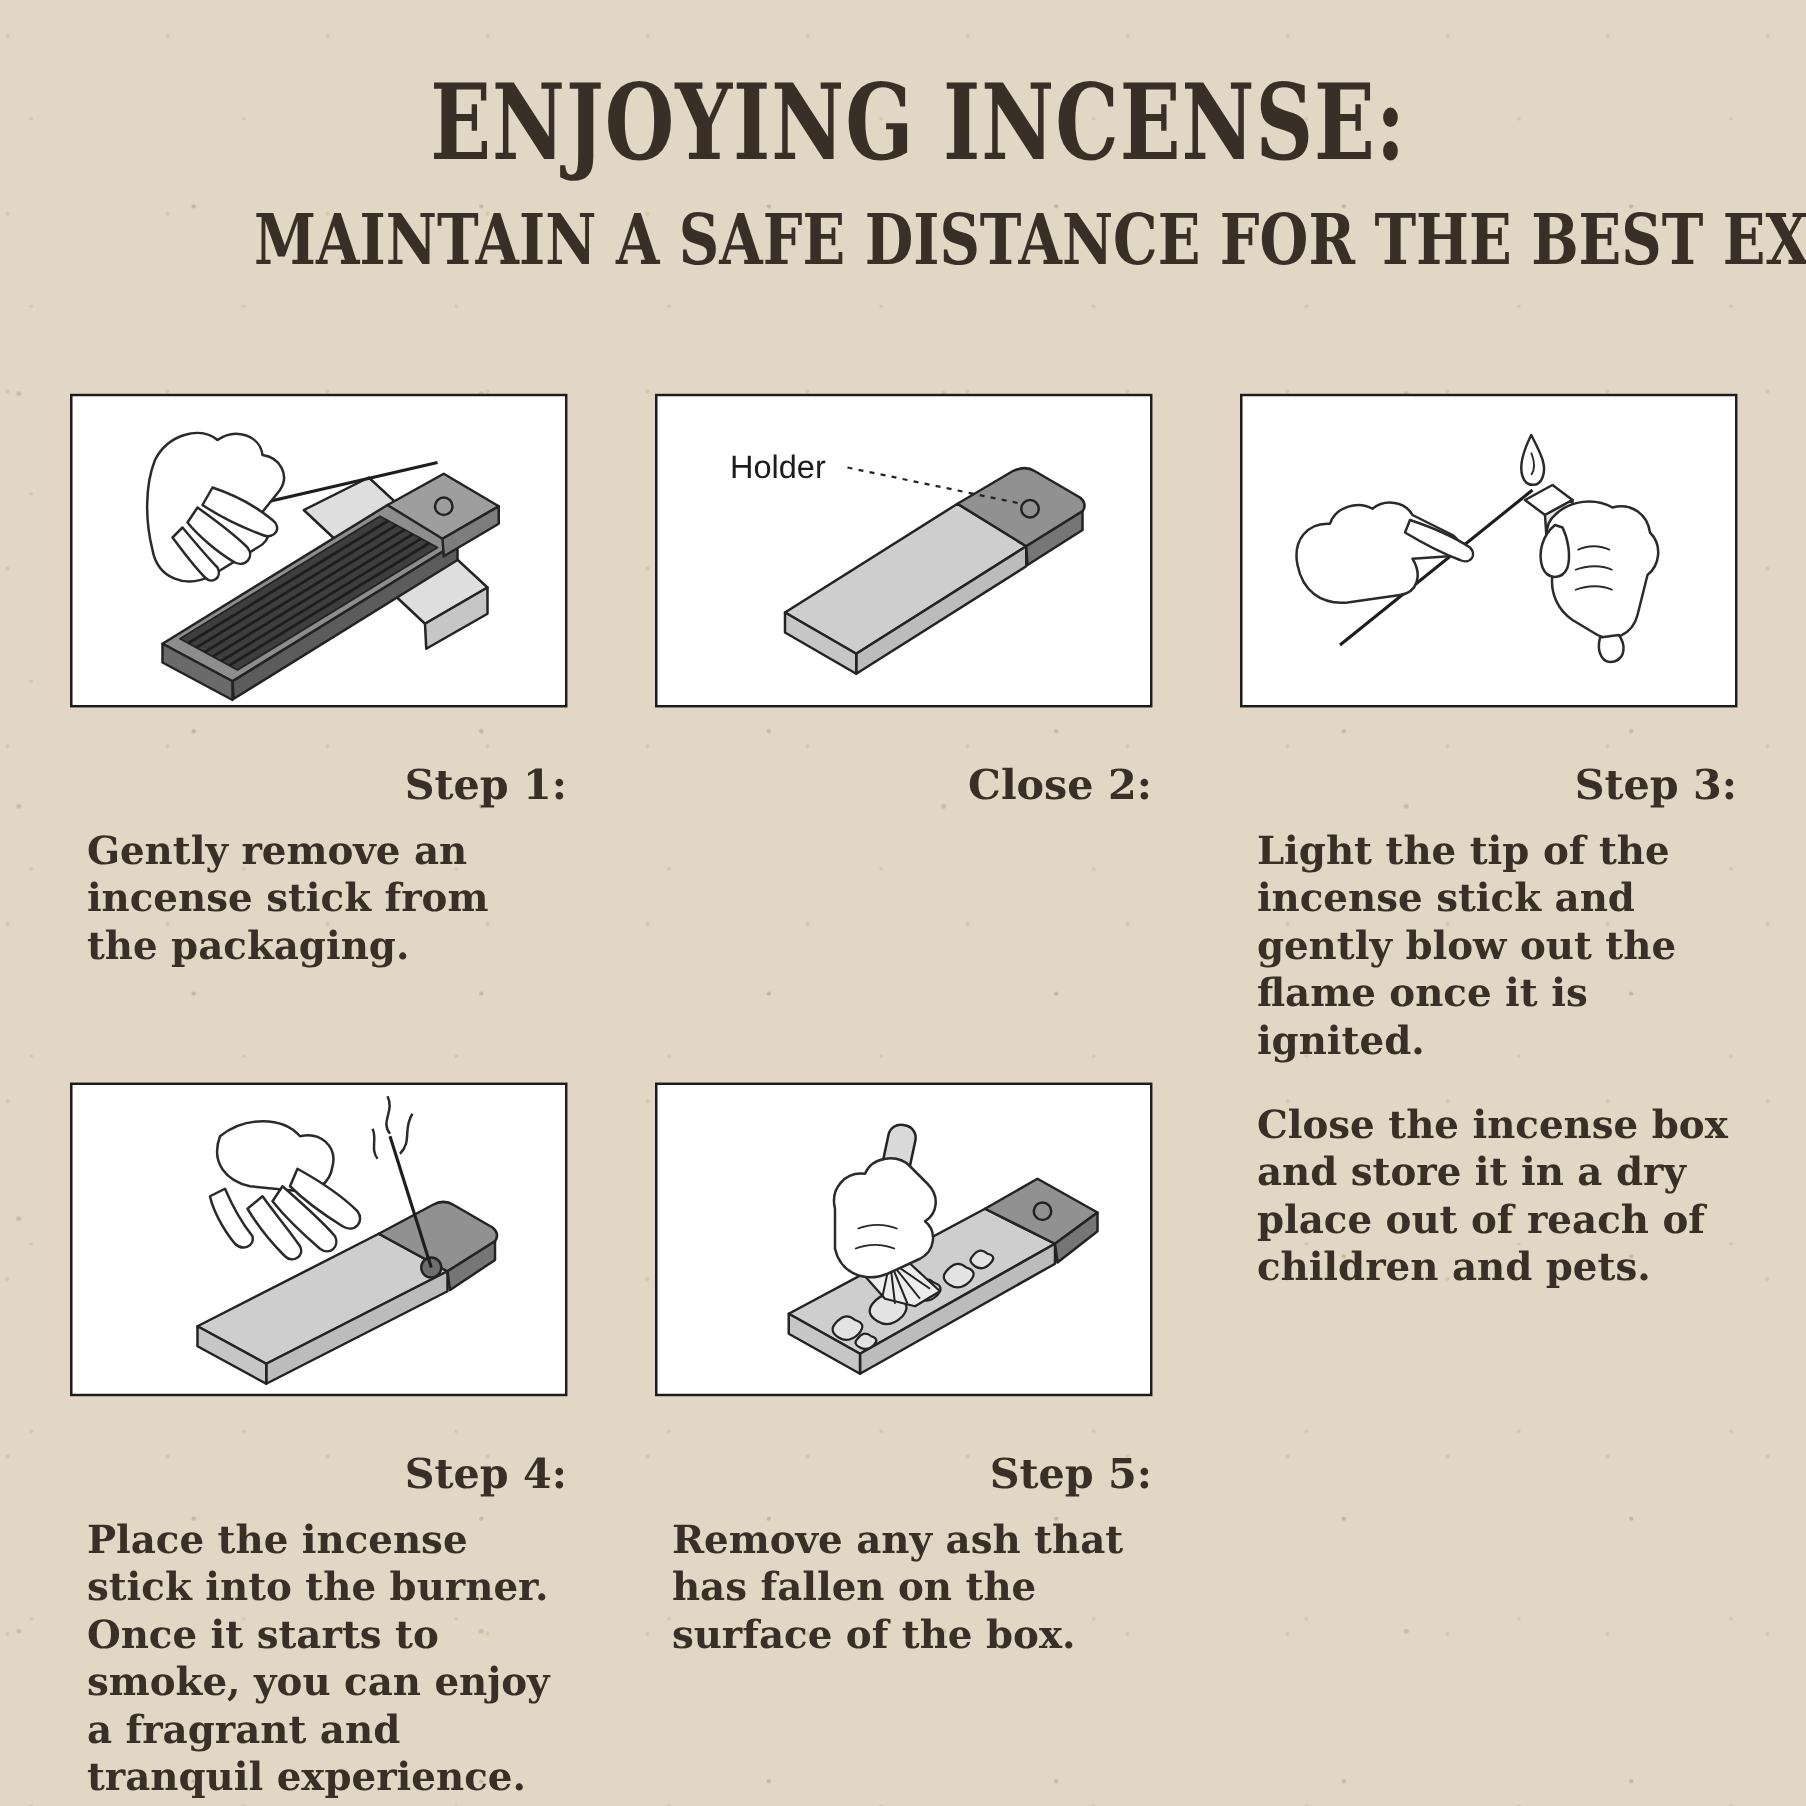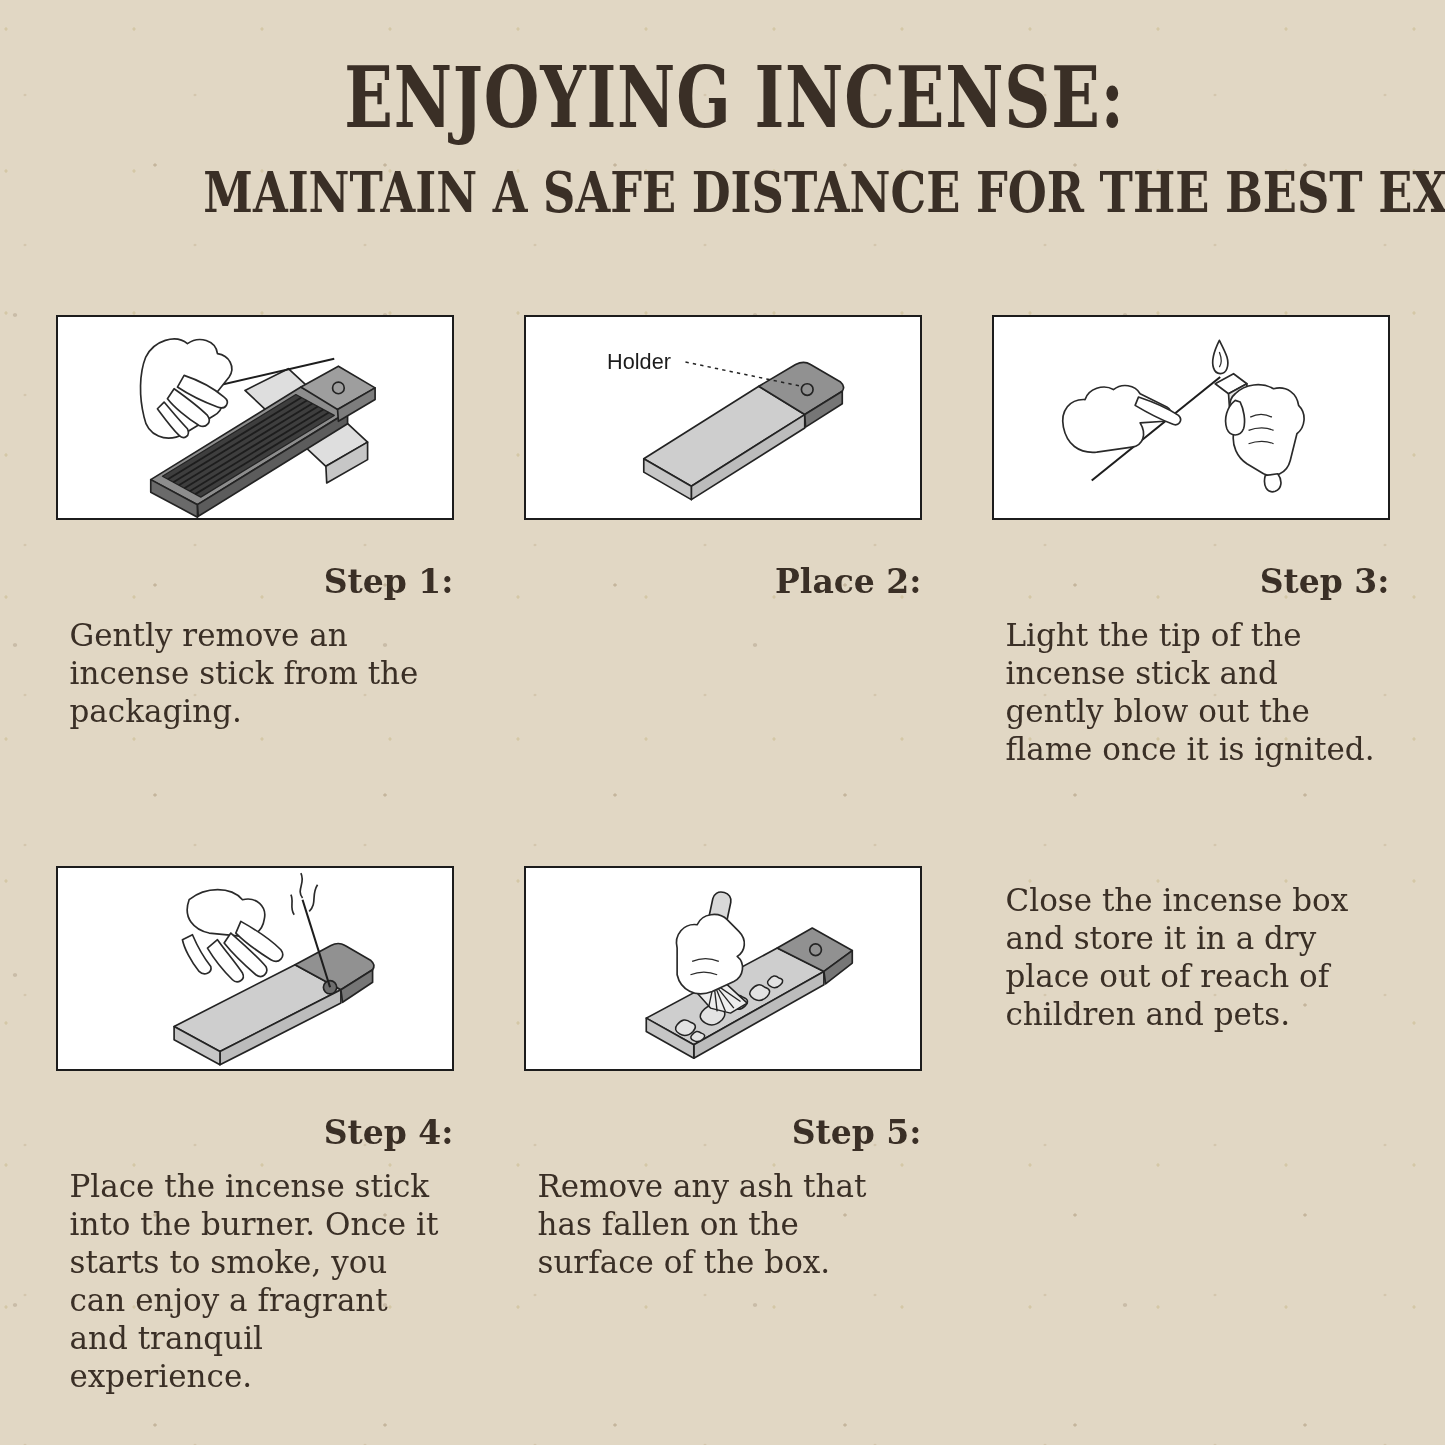--- a/index.html
+++ b/index.html
@@ -21,24 +21,24 @@
   }
   .header { position: absolute; top: 0; left: 12px; width: 100%; text-align: center; }
   .title { margin-top: 48px; font-size: 84px; font-weight: 700; white-space: nowrap; }
   .title > span { display: inline-block; transform: scaleX(.76); transform-origin: 50% 50%; letter-spacing: 1px; }
   .subtitle { margin-top: 12px; font-size: 56px; font-weight: 700; white-space: nowrap; }
   .subtitle > span { display: inline-block; transform: scaleX(.80); transform-origin: 50% 50%; }
   .row { position: absolute; left: 0; width: 100%; display: flex; justify-content: center; gap: 70px; }
   .row-1 { top: 315px; }
   .row-2 { top: 866px; }
   .cell { width: 398px; }
-  .panel { width: 398px; height: 205px; background: #ffffff; border: 2px solid #1c1c1c; }
+  .panel { width: 398px; height: 251px; background: #ffffff; border: 2px solid #1c1c1c; }
   .panel svg { display: block; width: 100%; height: 100%; }
   .step-label { margin-top: 42px; text-align: right; font-size: 33px; font-weight: 700; }
-  .step-text  { margin-top: 15px; font-size: 31px; line-height: 38px; font-weight: 400; padding: 0 4px 0 14px; }
+  .step-text  { margin-top: 15px; font-size: 31px; line-height: 38px; font-weight: 700; padding: 0 4px 0 14px; }
 </style>
 </head>
 <body>
 
 <div class="page">
 
   <div class="header">
     <div class="title"><span>ENJOYING INCENSE:</span></div>
     <div class="subtitle"><span>MAINTAIN A SAFE DISTANCE FOR THE BEST EXPERIENCE.</span></div>
   </div>
@@ -92,21 +92,21 @@
             <polygon points="159,203 295,117 295,133 159,219" fill="#bcbcbc"></polygon>
             <polygon points="102,170 159,203 159,219 102,186" fill="#c6c6c6"></polygon>
             <path d="M240,83 L284,57 Q294,52 302,57 L338,78 Q344,83 340,89 L295,117 Z" fill="#919191"></path>
             <polygon points="295,117 340,89 340,104 296,132" fill="#767676"></polygon>
             <circle cx="298" cy="87" r="7" fill="none"></circle>
           </g>
           <line x1="152" y1="54" x2="291" y2="83" stroke="#232323" stroke-width="1.8" stroke-dasharray="4,5"></line>
           <text x="58" y="62" font-family="Liberation Sans, sans-serif" font-size="26" fill="#1c1c1c">Holder</text>
         </svg>
       </div>
-      <div class="step-label">Place 2:</div>
+      <div class="step-label">Close 2:</div>
     </div>
 
     <div class="cell">
       <div class="panel">
         <svg viewBox="0 0 394 241">
           <line x1="78" y1="196" x2="232" y2="72" stroke="#1d1d1d" stroke-width="2.5"></line>
           <g fill="#ffffff" stroke="#2a2a2a" stroke-width="2" stroke-linejoin="round">
             <path d="M231,28 C238,42 244,52 240,62 C237,70 227,70 224,61 C221,52 225,40 231,28 Z"></path>
             <path d="M231,42 C234,50 234,56 231,60" fill="none" stroke-width="1.5"></path>
           </g>

